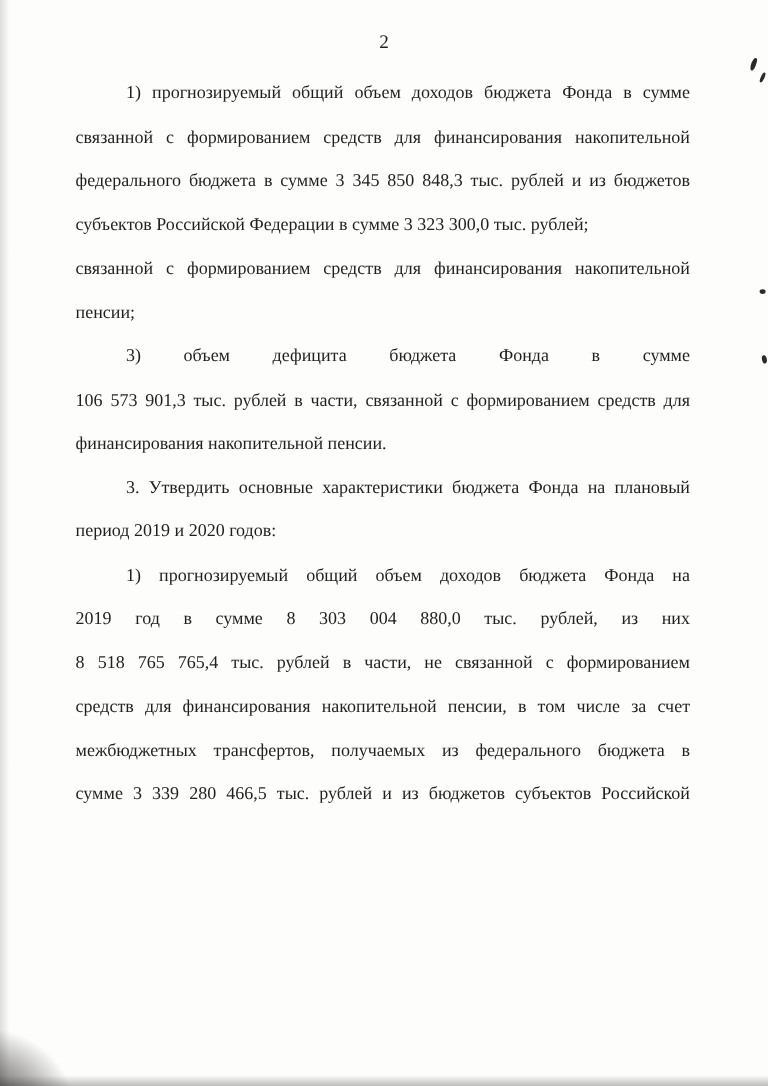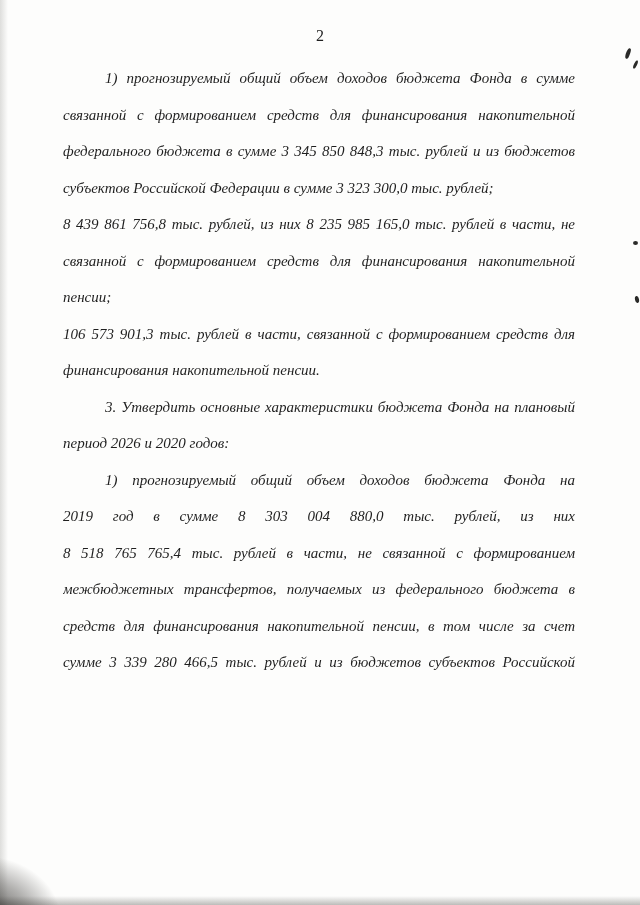--- a/index.html
+++ b/index.html
@@ -23,21 +23,20 @@
     text-align: center;
     font-size: 16px;
     line-height: 20px;
   }
   .doc-body {
     margin: 0 65px 0 63px;
   }
   .para {
     margin: 0;
     padding: 0;
-    font-style: italic;
   }
   .line {
     display: block;
     height: 36.5px;
     line-height: 36.5px;
     font-size: 15px;
     overflow: hidden;
     text-align: justify;
     text-align-last: justify;
     white-space: nowrap;
@@ -109,41 +108,41 @@
   <div class="doc-body">
 
     <p class="para">
       <span class="line first">1) прогнозируемый общий объем доходов бюджета Фонда в сумме</span>
       <span class="line">связанной с формированием средств для финансирования накопительной</span>
       <span class="line">федерального бюджета в сумме 3 345 850 848,3 тыс. рублей и из бюджетов</span>
       <span class="line end">субъектов Российской Федерации в сумме 3 323 300,0 тыс. рублей;</span>
     </p>
 
     <p class="para">
-      <span class="line">8 439 861 756,8 тыс. рублей, из них 8 235 985 165,0 тыс. рублей в части, не</span>
       <span class="line">связанной с формированием средств для финансирования накопительной</span>
       <span class="line end">пенсии;</span>
     </p>
 
     <p class="para">
+      <span class="line first">3) объем дефицита бюджета Фонда в сумме</span>
       <span class="line">106 573 901,3 тыс. рублей в части, связанной с формированием средств для</span>
       <span class="line end">финансирования накопительной пенсии.</span>
     </p>
 
     <p class="para">
       <span class="line first">3. Утвердить основные характеристики бюджета Фонда на плановый</span>
-      <span class="line end">период 2026 и 2020 годов:</span>
+      <span class="line end">период 2019 и 2020 годов:</span>
     </p>
 
     <p class="para">
       <span class="line first">1) прогнозируемый общий объем доходов бюджета Фонда на</span>
       <span class="line">2019 год в сумме 8 303 004 880,0 тыс. рублей, из них</span>
       <span class="line">8 518 765 765,4 тыс. рублей в части, не связанной с формированием</span>
+      <span class="line">средств для финансирования накопительной пенсии, в том числе за счет</span>
       <span class="line">межбюджетных трансфертов, получаемых из федерального бюджета в</span>
-      <span class="line">средств для финансирования накопительной пенсии, в том числе за счет</span>
       <span class="line">сумме 3 339 280 466,5 тыс. рублей и из бюджетов субъектов Российской</span>
     </p>
 
   </div>
 
   <div class="left-shade"></div>
   <div class="bottom-shade"></div>
   <div class="corner-blob"></div>
   <div class="tick tick-1"></div>
   <div class="tick tick-2"></div>

